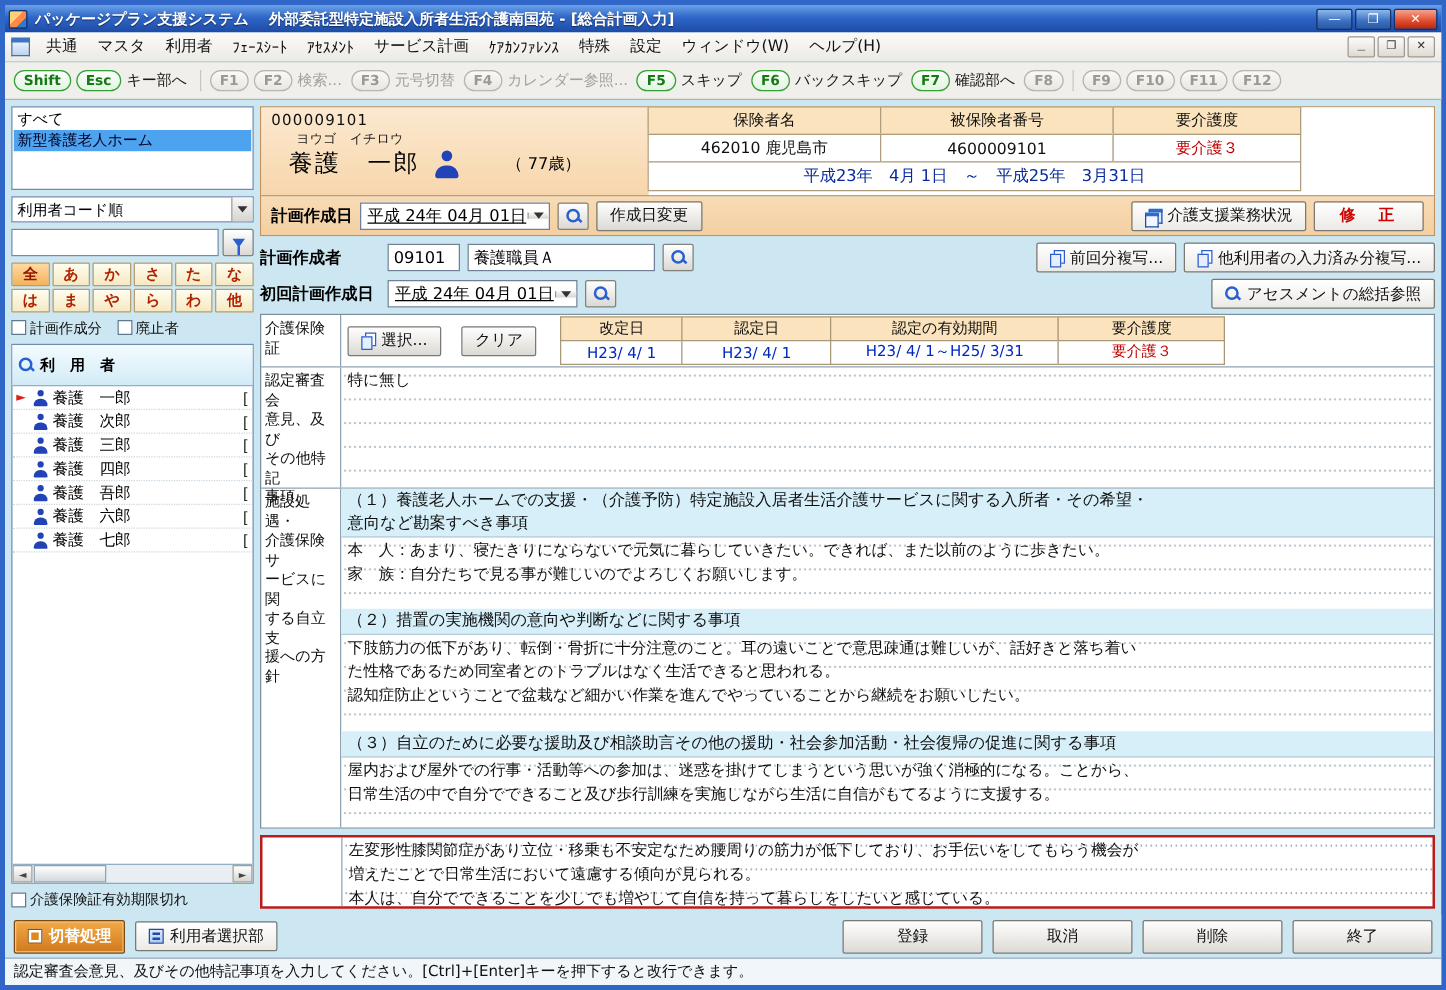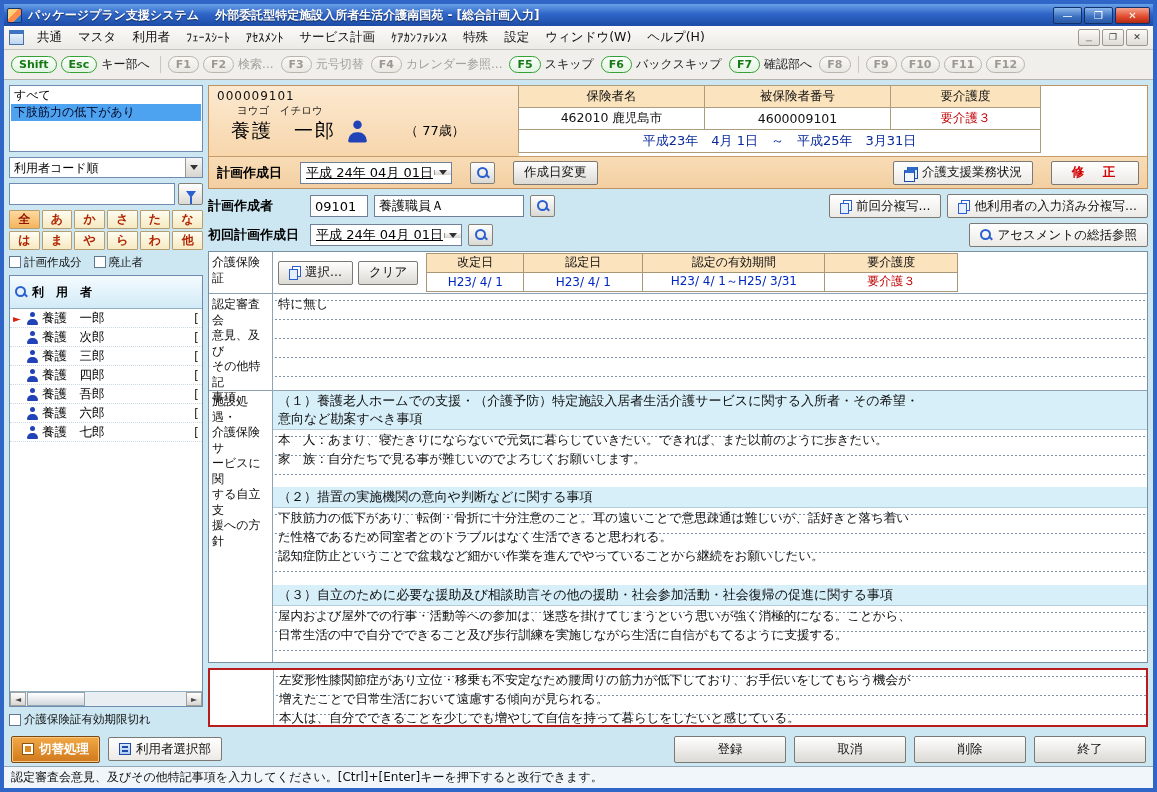--- a/index.html
+++ b/index.html
@@ -78,21 +78,21 @@
   .p-kana { font-size:10.5px; margin:1px 0 0 20px; color:#222; }
   .p-nameline { display:flex; align-items:center; margin:0 0 0 14px; gap:6px; }
   .p-name { font-size:19px; color:#000; letter-spacing:2px; }
   .p-age { font-size:13px; margin-left:26px; }
   .ins-table { width:628px; flex:0 0 auto; display:grid; grid-template-columns:186px 186px 150px; grid-auto-rows:min-content; font-size:12.5px; background:#fff; }
   .ins-c { border:1px solid #ad9d7d; margin:-1px 0 0 -1px; height:23px; display:flex; align-items:center; justify-content:center; white-space:nowrap; }
   .ins-h { background:#fbe3bd; color:#101010; }
   .ins-v { background:#fff; color:#101010; }
   .ins-v.red { color:#c00000; }
   .ins-period { grid-column:1/4; border:1px solid #ad9d7d; margin:-1px 0 0 -1px; height:24px; display:flex; align-items:center; justify-content:center; background:#fff; color:#0a2a9a; font-size:13px; }
-  .date-strip { height:32px; background:linear-gradient(#f8dcb6,#f3cfa2); border-top:1px solid #c89c6a; display:flex; align-items:center; gap:18px; padding:0 8px; font-size:13px; }
+  .date-strip { height:32px; background:linear-gradient(#f8dcb6,#f3cfa2); border-top:1px solid #c89c6a; display:flex; align-items:center; gap:6px; padding:0 8px; font-size:13px; }
   .lbl-b { font-weight:bold; color:#000; white-space:nowrap; }
   .field { background:#fff; border:1px solid #6f8098; height:22px; display:flex; align-items:center; font-size:13px;text-decoration:underline; }
   .field .text { flex:1; padding:2px 5px; white-space:nowrap; overflow:hidden; }
   .btn { height:24px; padding:0 10px; border:1px solid #7b7974; border-radius:2px; background:linear-gradient(#fefefe,#dcdad4); font-size:12.5px; display:inline-flex; align-items:center; justify-content:center; gap:5px; white-space:nowrap; color:#111; }
   .btn.white { background:linear-gradient(#ffffff,#eceae6); }
   .btn.modify { width:88px; color:#d00000; font-weight:bold; letter-spacing:3px; }
   .spacer { flex:1; }
   .icon-mag { width:12px; height:12px; position:relative; flex:0 0 auto; display:inline-block; }
   .icon-mag::before { content:""; position:absolute; left:0; top:0; width:7px; height:7px; border:2px solid #2a5fd0; border-radius:50%; }
   .icon-mag::after { content:""; position:absolute; left:8px; top:8px; width:5px; height:2px; background:#2a5fd0; transform:rotate(45deg); }
@@ -106,21 +106,21 @@
   .arow { display:flex; align-items:center; gap:6px; font-size:13px; }
   input.tf { border:1px solid #6f8098; height:22px; font-size:13px; padding:0 4px; }
 
   
   .form { flex:1; min-height:0; display:flex; flex-direction:column; border:1px solid #7890a0; background:#fff; margin-top:1px; }
   .frow { display:flex; border-bottom:1px solid #8fa2b2; min-height:0; }
   .frow:last-child { border-bottom:none; }
   .flabel { width:64px; flex:0 0 auto; border-right:1px solid #8fa2b2; font-size:12px; line-height:15.5px; padding:3px 1px 2px 3px; white-space:pre-line; color:#101010; }
   .fcontent { flex:1; min-width:0; position:relative; }
   .row-ins { height:42px; flex:0 0 auto; }
-  .row-ins .fcontent { display:flex; align-items:center; gap:5px; padding:0 5px; }
+  .row-ins .fcontent { display:flex; align-items:center; gap:16px; padding:0 5px; }
   .mini-table { display:grid; grid-template-columns:97px 119px 182px 133px; font-size:12px; margin-left:4px; align-self:stretch; align-content:center; }
   .mt-c { border:1px solid #a89878; margin:-1px 0 0 -1px; height:20px; display:flex; align-items:center; justify-content:center; white-space:nowrap; }
   .mt-h { background:#fbe3bd; color:#101010; }
   .mt-v { color:#0028c0; background:#fff; }
   .mt-v.red { color:#c00000; }
   .dotted { background-image:radial-gradient(circle, #7e93a8 0.8px, transparent 0.9px); background-size:4px 19px; background-position:1px 16px; line-height:19px; font-size:12.5px; padding:0 5px; white-space:pre-line; color:#101010; overflow:hidden; }
   .row-op { height:97px; flex:0 0 auto; }
   .row-policy { flex:1; min-height:0; }
   .row-policy .fcontent { display:flex; flex-direction:column; }
   .sec-h { background:#d6eff9; border-bottom:1px solid #b6ccd8; font-size:13px; line-height:18px; padding:1px 5px; white-space:pre-line; color:#101010; flex:0 0 auto; }
@@ -198,21 +198,21 @@
     <span class="tkey off">F10</span>
     <span class="tkey off">F11</span>
     <span class="tkey off">F12</span>
   </div>
 
   <div class="content">
 
     <div class="sidebar">
       <div class="facility-list">
         <div class="lb-item">すべて</div>
-        <div class="lb-item selected">下肢筋力の低下があり</div>
+        <div class="lb-item selected">新型養護老人ホーム</div>
       </div>
       <div class="combo">
         <span class="val">利用者コード順</span>
         <span class="drop">
             <span class="arr-dn"></span>
           </span>
       </div>
       <div class="search-row">
         <input type="text" value="" style="">
         <span class="sq-btn">

